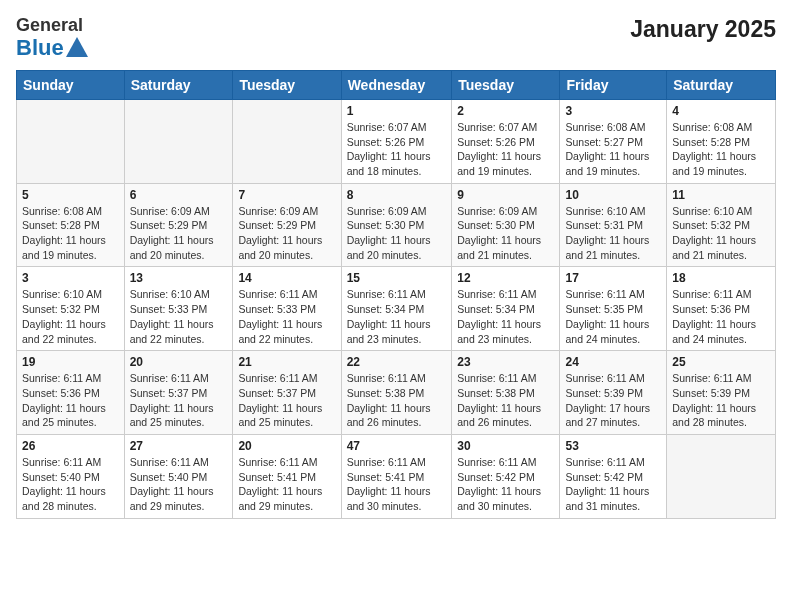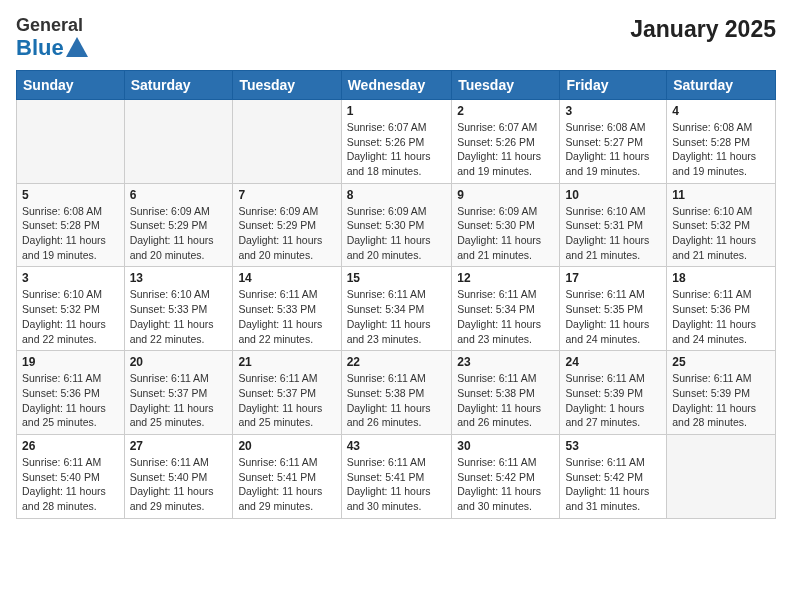--- a/index.html
+++ b/index.html
@@ -316,21 +316,21 @@
             <div>Sunrise: 6:11 AM</div>
             <div>Sunset: 5:38 PM</div>
             <div>Daylight: 11 hours and 26 minutes.</div>
           </div>
         </td>
         <td>
           <span class="day-num">24</span>
           <div class="day-info">
             <div>Sunrise: 6:11 AM</div>
             <div>Sunset: 5:39 PM</div>
-            <div>Daylight: 1 hours and 27 minutes.</div>
+            <div>Daylight: 17 hours and 27 minutes.</div>
           </div>
         </td>
         <td>
           <span class="day-num">25</span>
           <div class="day-info">
             <div>Sunrise: 6:11 AM</div>
             <div>Sunset: 5:39 PM</div>
             <div>Daylight: 11 hours and 28 minutes.</div>
           </div>
         </td>
@@ -354,21 +354,21 @@
         </td>
         <td>
           <span class="day-num">20</span>
           <div class="day-info">
             <div>Sunrise: 6:11 AM</div>
             <div>Sunset: 5:41 PM</div>
             <div>Daylight: 11 hours and 29 minutes.</div>
           </div>
         </td>
         <td>
-          <span class="day-num">43</span>
+          <span class="day-num">47</span>
           <div class="day-info">
             <div>Sunrise: 6:11 AM</div>
             <div>Sunset: 5:41 PM</div>
             <div>Daylight: 11 hours and 30 minutes.</div>
           </div>
         </td>
         <td>
           <span class="day-num">30</span>
           <div class="day-info">
             <div>Sunrise: 6:11 AM</div>

